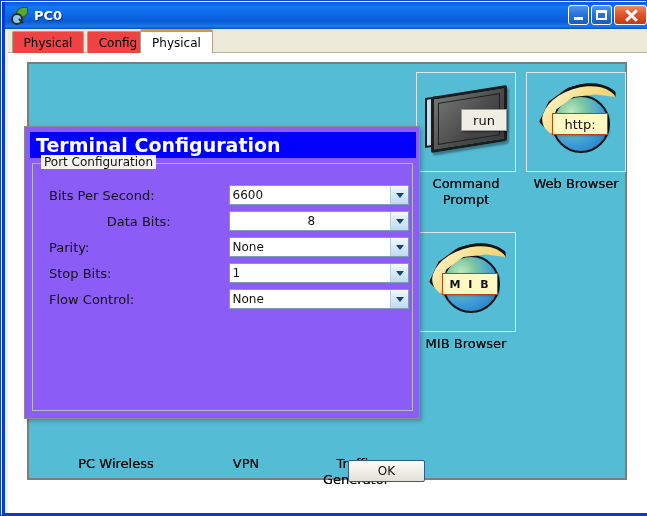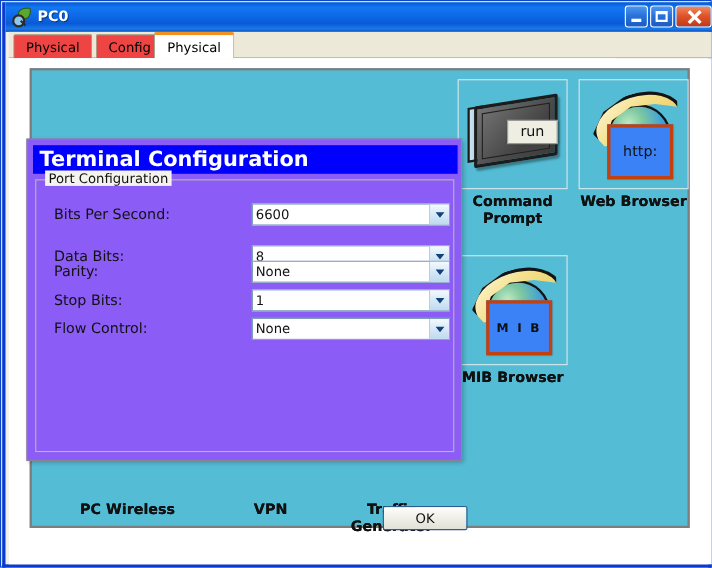--- a/index.html
+++ b/index.html
@@ -203,21 +203,21 @@
     width: 100px;
     height: 100px;
     box-sizing: border-box;
     border: 1px solid #d8e8ee;
     margin: 0 auto;
     position: relative;
     overflow: hidden;
   }
   .icon-label {
     font-size: 13px;
-    font-weight: bold;
+    font-weight: normal;
     color: #111111;
     line-height: 16px;
     margin-top: 4px;
     text-shadow: 0px 0px 0px #000;
   }
 
   
   .cmd-art { position: absolute; left: 8px; top: 14px; width: 84px; height: 62px; }
   .cmd-mon {
     position: absolute;
@@ -277,28 +277,28 @@
     border-radius: 50% 50% 45% 45%;
     background: linear-gradient(to bottom right,#fdf6d8 0%,#f4e08a 40%,#e8c45a 100%);
     transform: rotate(-18deg);
     clip-path: polygon(0% 44%, 18% 14%, 46% 0%, 78% 2%, 100% 22%, 96% 44%, 74% 28%, 48% 20%, 24% 32%, 14% 54%, 26% 72%, 8% 70%);
   }
   .globe-label {
     position: absolute;
     left: 16px; top: 30px;
     min-width: 46px;
     height: 20px;
-    background: #3b82f6;
-    border: 3px solid #c2410c;
+    background: #fef9c3;
+    border: 1px solid #c2410c;
     font-size: 13px;
     color: #111;
     display: flex;
     align-items: center;
     justify-content: center;
-    padding: 12px 4px;
+    padding: 0 4px;
     box-shadow: 1px 1px 2px rgba(0,0,0,0.25);
   }
   .globe-label.mib { font-size: 11px; font-weight: bold; letter-spacing: 2px; }
 
   
   .dialog {
     position: absolute;
     left: 16px; top: 73px;
     width: 396px;
     height: 293px;
@@ -505,21 +505,21 @@
           <div class="form-row" style="top:58px;">
             <div class="form-label">Bits Per Second:</div>
             <div class="combo">
               <span class="combo-value">6600</span>
               <span class="combo-btn">
                   <span class="chev"></span>
                 </span>
             </div>
           </div>
 
-          <div class="form-row" style="top:96px;">
+          <div class="form-row" style="top:84px;text-align:center;">
             <div class="form-label">Data Bits:</div>
             <div class="combo">
               <span class="combo-value">8</span>
               <span class="combo-btn">
                   <span class="chev"></span>
                 </span>
             </div>
           </div>
 
           <div class="form-row" style="top:110px;">

